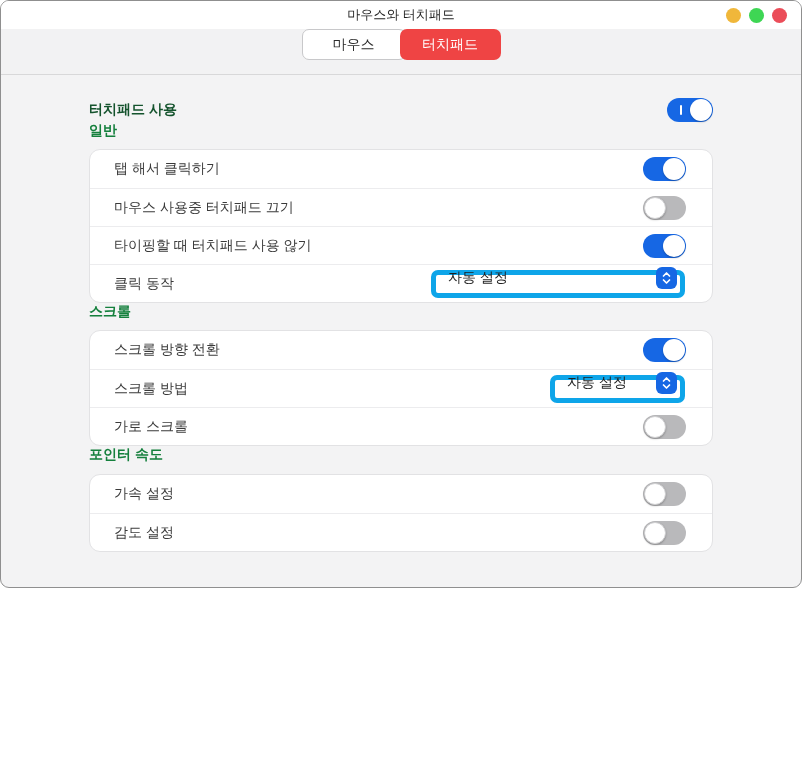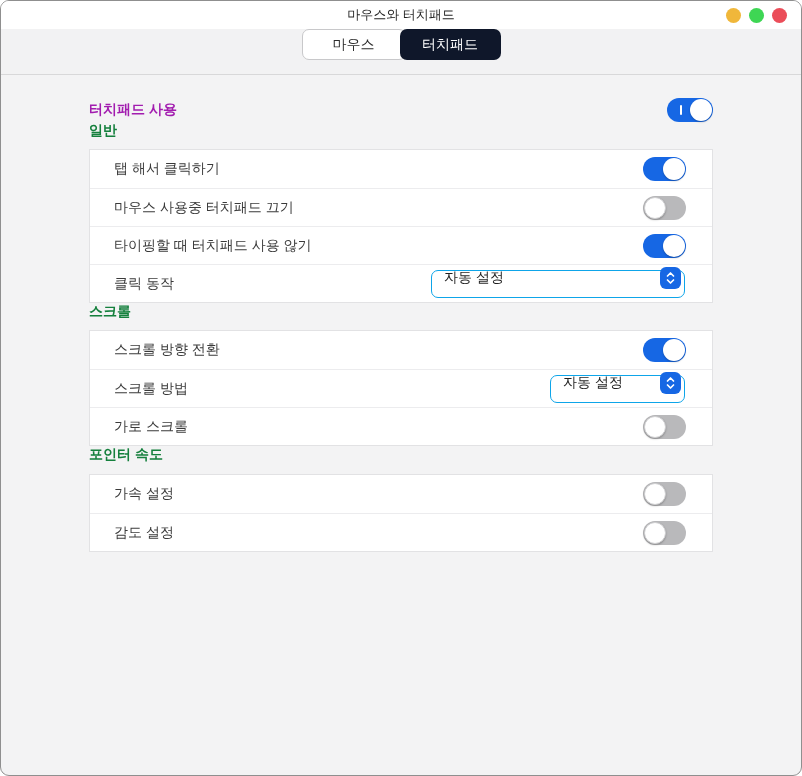--- a/index.html
+++ b/index.html
@@ -1,20 +1,20 @@
 <!DOCTYPE html>
 <html><head>
 <meta charset="utf-8">
 <style>
   html,body{margin:0;padding:0;background:#ffffff;}
   *{box-sizing:border-box;}
   body{font-family:"Liberation Sans","DejaVu Sans",sans-serif;}
 
   .window{
-    position:relative;width:802px;height:776px;
+    position:relative;width:802px;height:588px;
     border:1px solid #8f8f8f;border-radius:9px;overflow:hidden;
     background:#f3f3f4;
   }
 
   
   .titlebar{
     position:relative;height:28px;background:#ffffff;
     display:flex;align-items:center;justify-content:center;
   }
   .titlebar .title{font-size:13px;color:#1f1f1f;font-weight:500;}
@@ -37,32 +37,32 @@
   .tab.active{
     width:101px;color:#ffffff;margin-left:-6px;position:relative;z-index:2;
   }
 
   
   .content{padding:0 88px;}
   .master-row{
     margin-top:23px;height:24px;
     display:flex;align-items:center;justify-content:space-between;
   }
-  .master-label{font-size:14px;font-weight:bold;color:#a21caf;}
+  .master-label{font-size:14px;font-weight:bold;color:#14532d;}
 
   h2.section-heading{
     margin:0;font-size:14px;font-weight:bold;color:#15803d;line-height:16px;
   }
   .h-general{margin-top:29px;}
   .h-scroll{margin-top:14px;}
   .h-pointer{margin-top:13px;}
 
   .card{
     margin-top:11px;background:#ffffff;
-    border:1px solid #e2e2e4;border-radius:0;
+    border:1px solid #e2e2e4;border-radius:11px;
   }
   .card.pointer-card{margin-top:12px;}
   .row{
     height:38px;display:flex;align-items:center;justify-content:space-between;
     padding:0 26px 0 24px;
   }
   .row + .row{border-top:1px solid #ececee;}
   .row-label{font-size:14px;color:#3a3a3a;}
 
   
@@ -77,21 +77,21 @@
   .toggle.off{background:#b9b9bb;}
   .toggle.off .knob{left:1px;border:1px solid #cfcfd1;}
   .toggle.master{width:46px;}
   .toggle .tick{
     position:absolute;left:13px;top:7px;width:2px;height:10px;
     background:#ffffff;border-radius:1px;
   }
 
   
   .select{
-    height:28px;background:#ffffff;border:1px solid #0ea5e9;border-radius:7px;
+    height:28px;background:#ffffff;border:5px solid #0ea5e9;border-radius:7px;
     display:flex;align-items:center;justify-content:space-between;
     padding:0 3px 12px 12px;flex:0 0 auto;
   }
   .select-value{font-size:14px;color:#1f1f1f;}
   .stepper{
     width:21px;height:22px;border-radius:6px;
     display:flex;align-items:center;justify-content:center;flex:0 0 auto;
   }
   .select-wide{width:254px;margin-right:1px;}
   .select-narrow{width:135px;margin-right:1px;}
@@ -107,21 +107,21 @@
       <span class="light" style="background:#f0b73a"></span>
       <span class="light" style="background:#3ed654"></span>
       <span class="light" style="background:#eb4d59"></span>
     </div>
   </div>
 
   <div class="tabstrip">
     <div class="tab inactive">
       <span>마우스</span>
     </div>
-    <div class="tab active" style="background:#0f172a">
+    <div class="tab active" style="background:#ef4444">
       <span>터치패드</span>
     </div>
   </div>
 
   <div class="content">
 
     <div class="master-row">
       <span class="master-label">터치패드 사용</span>
       <div class="toggle master on" style="background:#1667e4">
         <span class="tick"></span>

